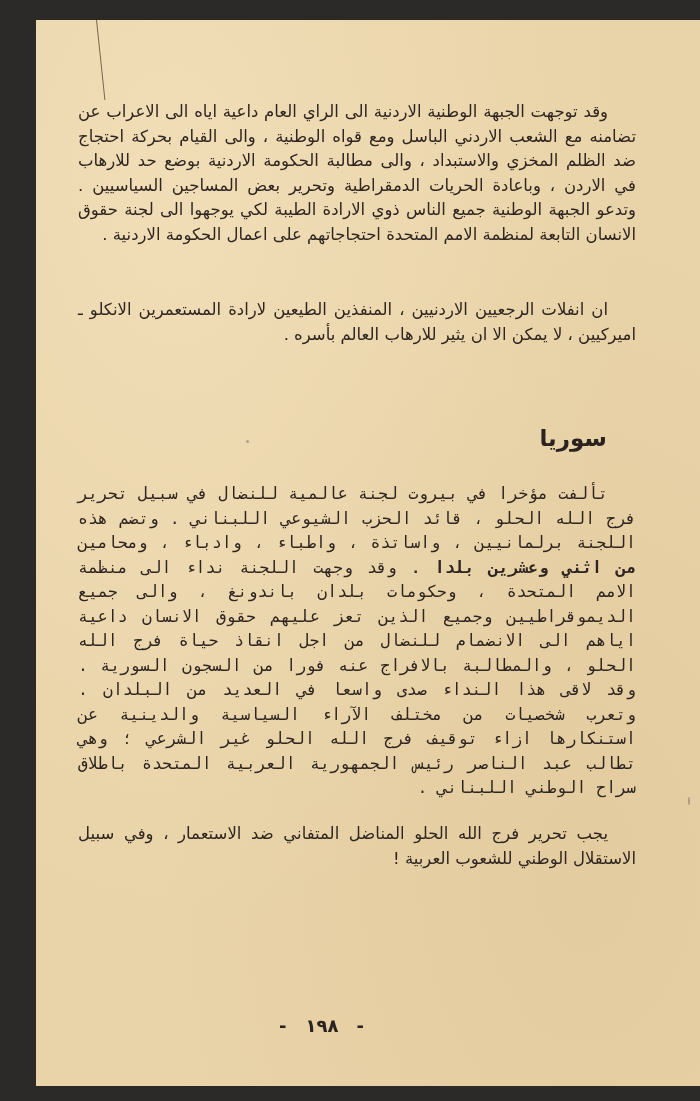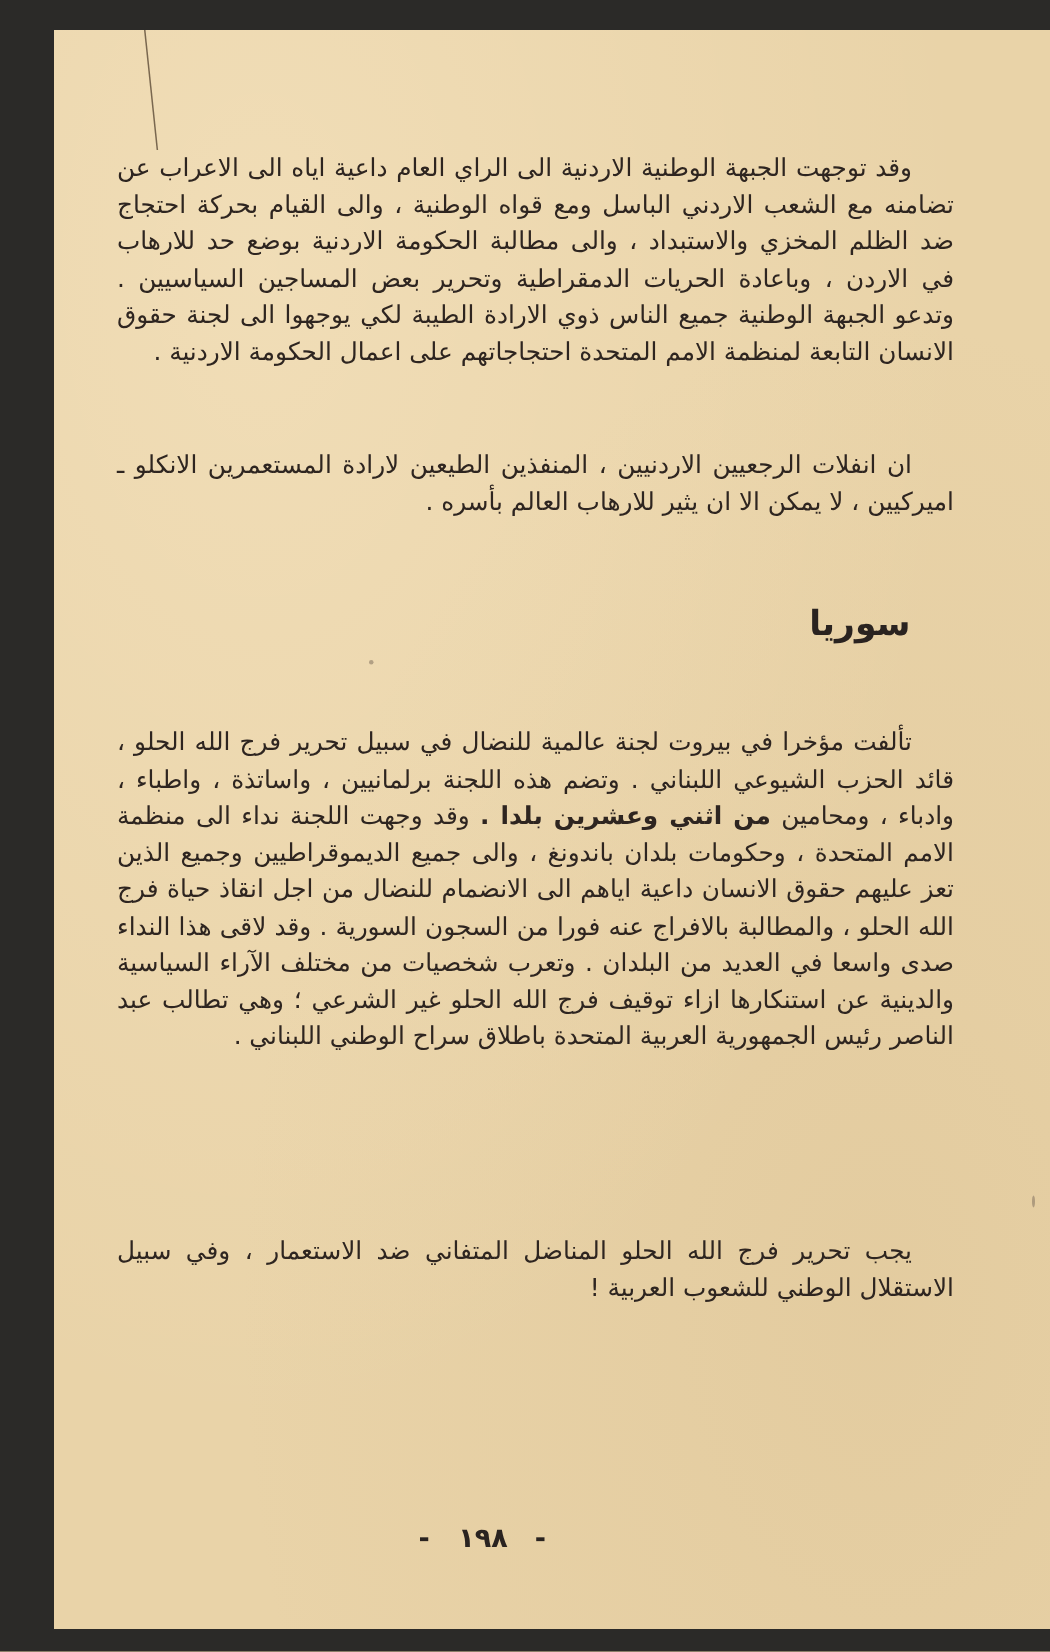--- a/index.html
+++ b/index.html
@@ -39,28 +39,28 @@
       color: #2e2520;
       font-family: "DejaVu Sans", sans-serif;
       font-size: 16.5px;
       line-height: 24.5px;
     }
     .para { margin: 0; text-indent: 28px; }
     .p1 { top: 80px; }
     .p2 { top: 278px; }
     .heading {
       position: absolute;
-      top: 383px; right: 117px;
+      top: 405px; right: 117px;
       direction: rtl;
       font-family: "DejaVu Sans", sans-serif;
       font-weight: bold;
       font-size: 23px;
       color: #2a2320;
     }
-    .p3 { top: 463px; }
+    .p3 { top: 463px; font-family: Liberation Mono, monospace; }
     .p4 { top: 802px; }
     .bold { font-weight: bold; }
     .page-number {
       position: absolute;
       top: 995px; left: 0; width: 572px;
       text-align: center;
       font-family: "DejaVu Sans", sans-serif;
       font-weight: bold;
       font-size: 18px;
       color: #2a2320;

